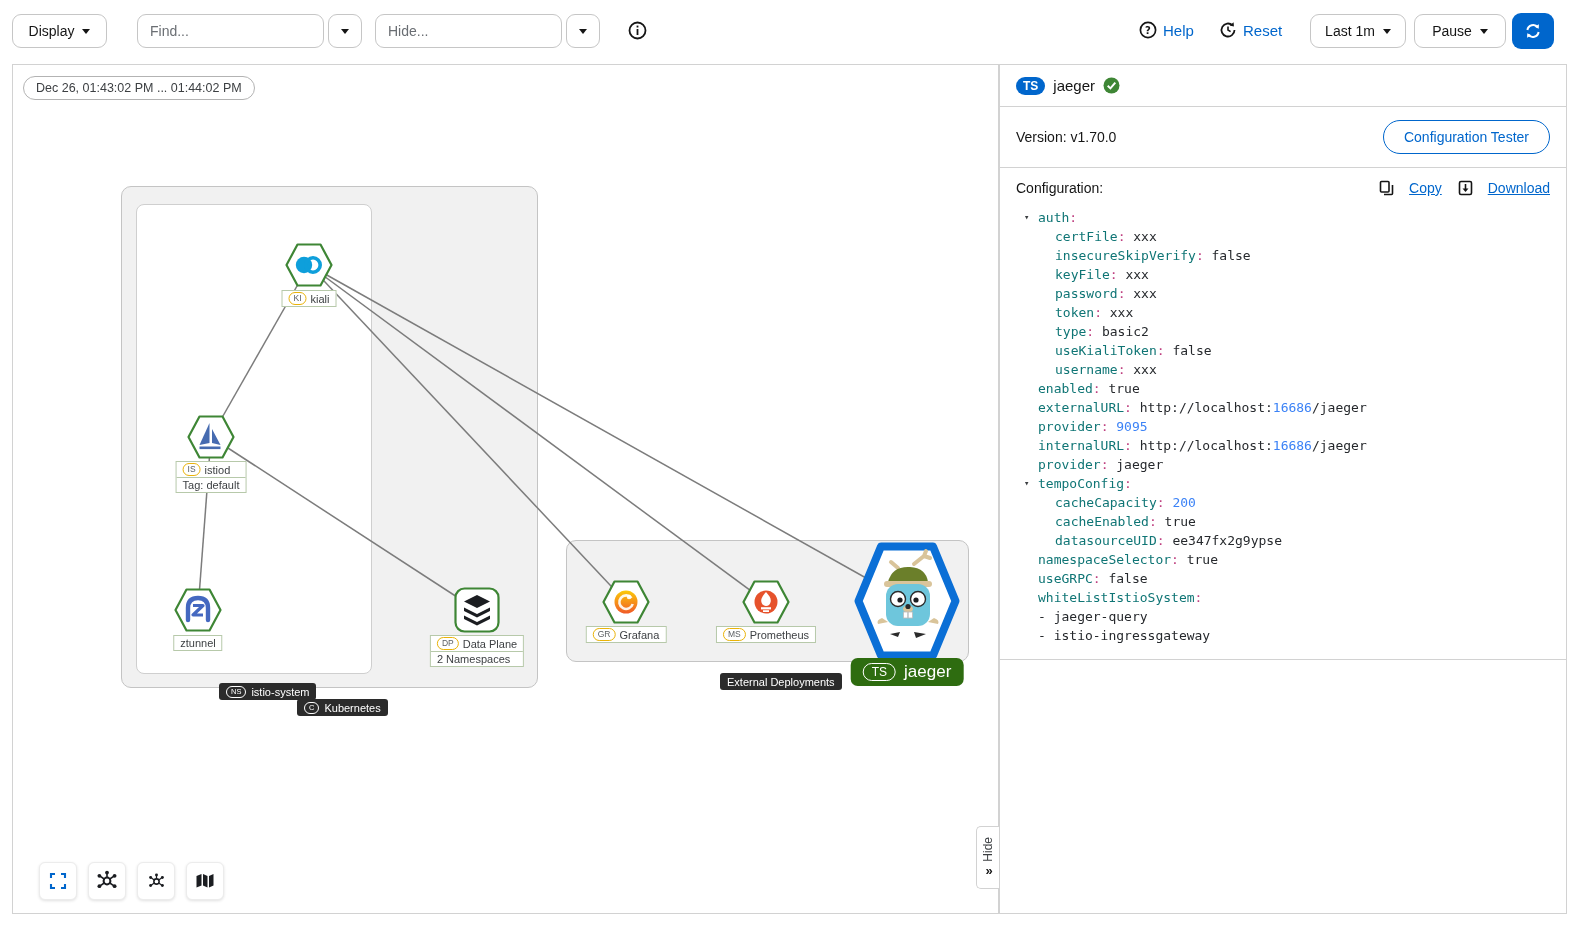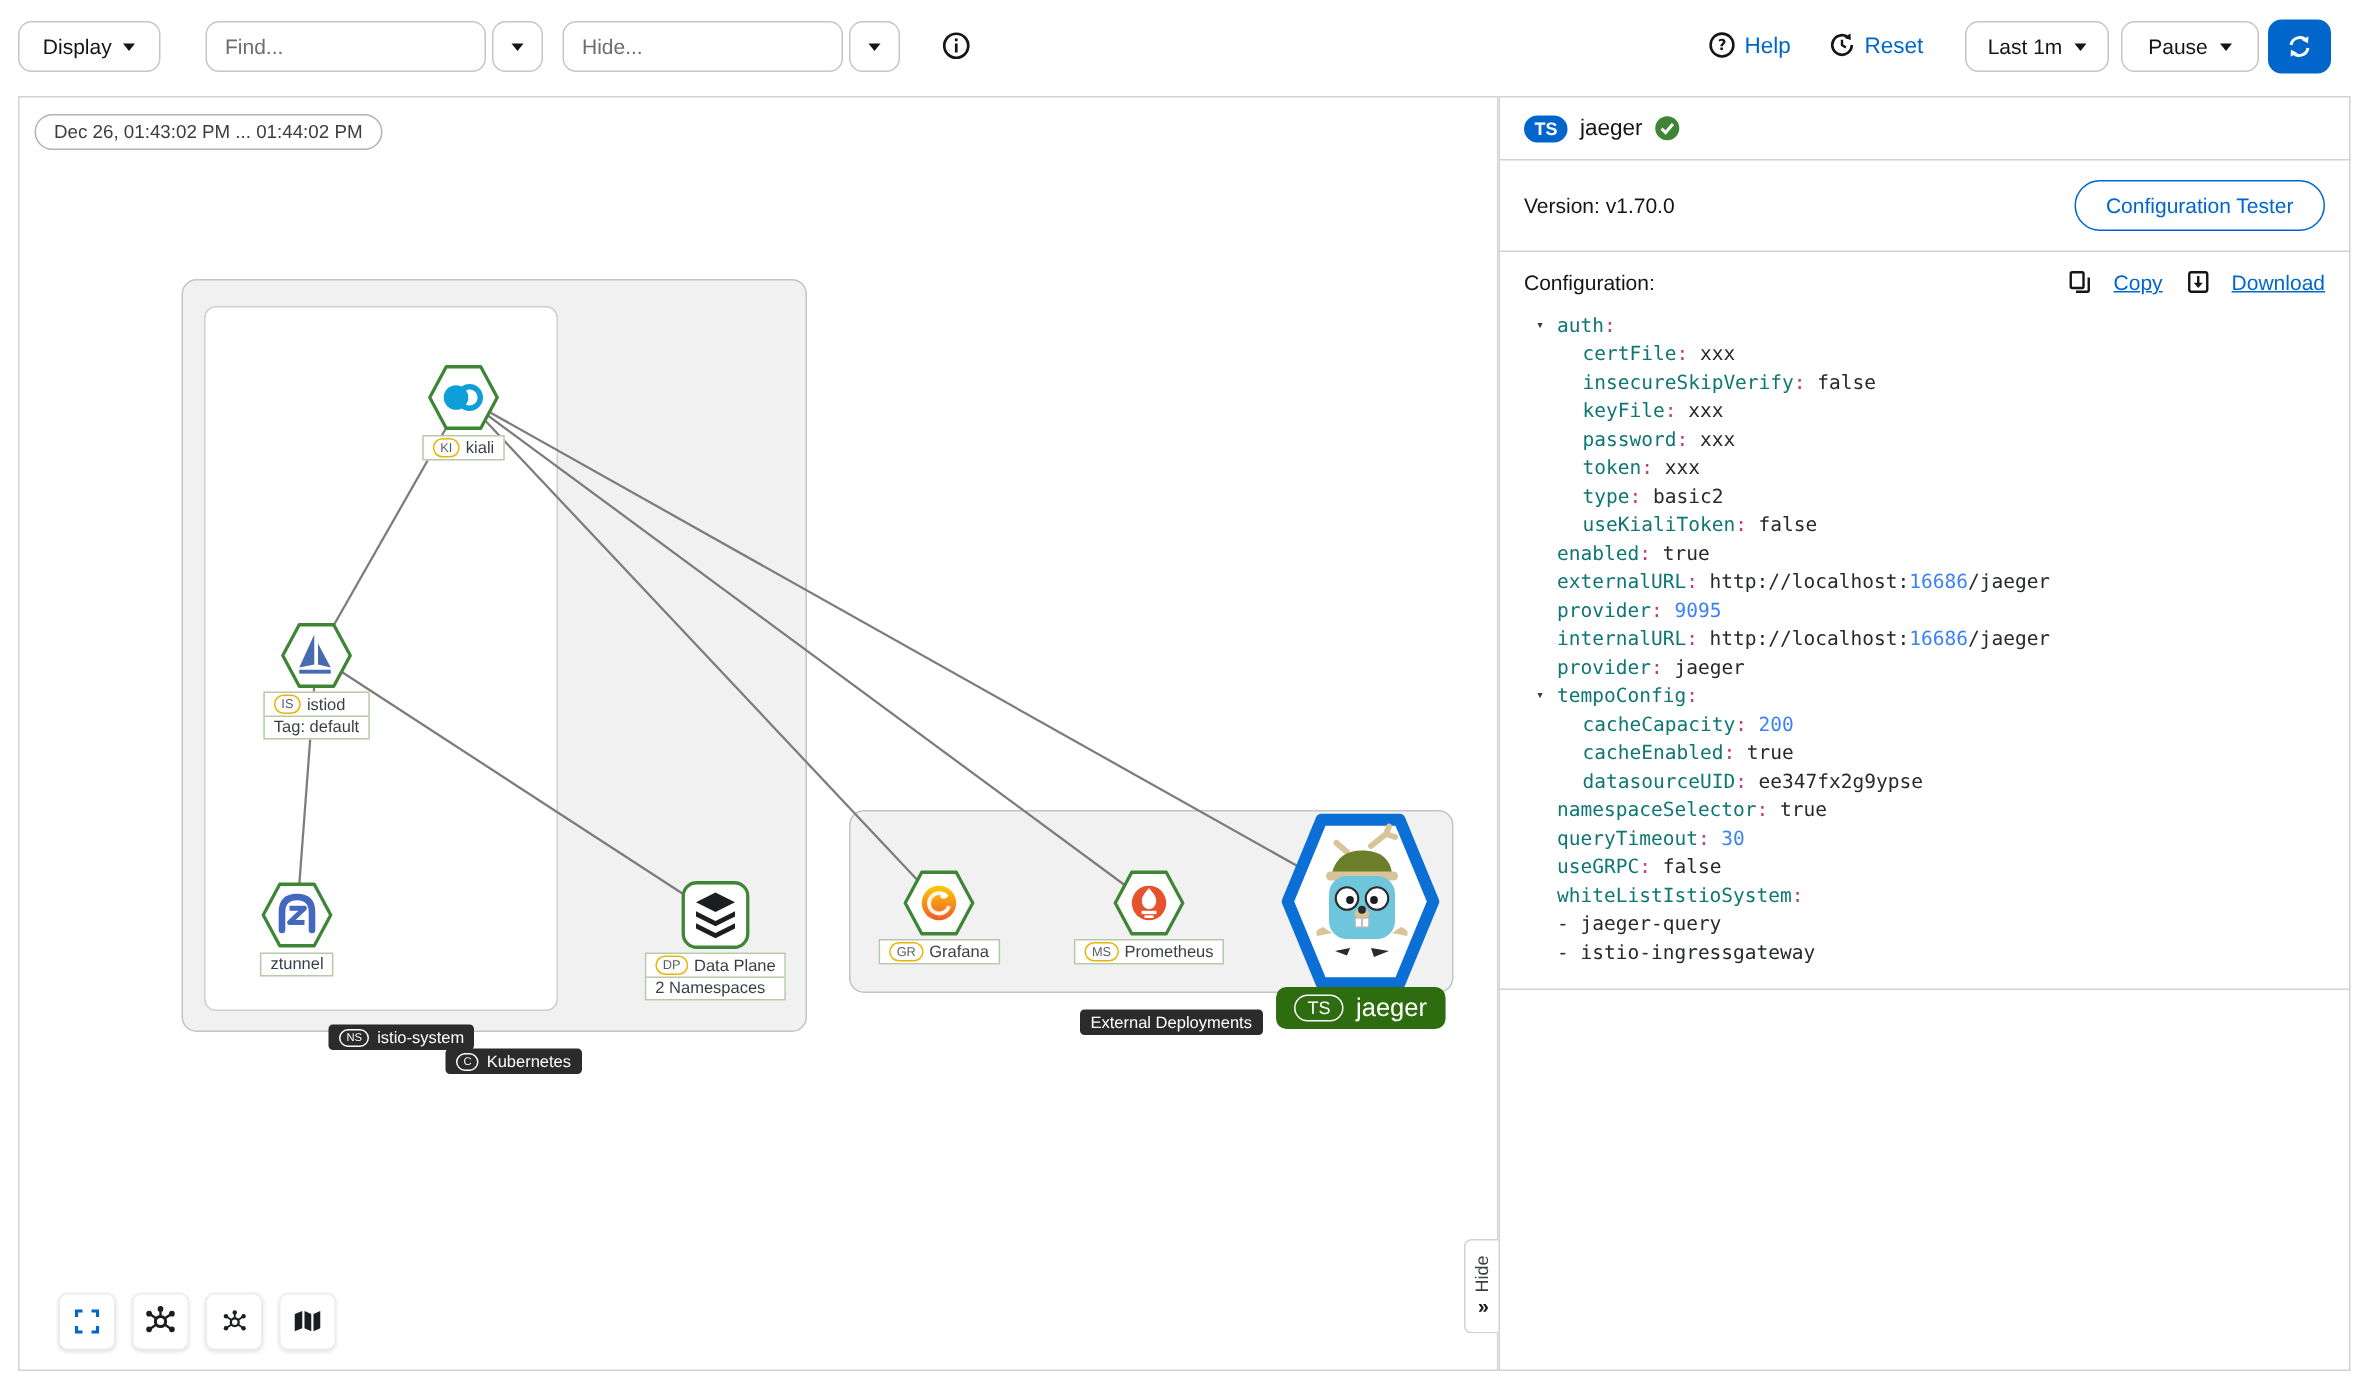--- a/index.html
+++ b/index.html
@@ -410,31 +410,31 @@
     </div>
     <div id="cfg-yaml">
         <div class="cfg-line" style="padding-left: 38px;"><span class="cfg-caret" style="left: 24px;">▾</span><span class="cfg-k">auth</span><span class="cfg-c">:</span></div>
         <div class="cfg-line" style="padding-left: 55px;"><span class="cfg-k">certFile</span><span class="cfg-c">:</span><span class="cfg-v"> xxx</span></div>
         <div class="cfg-line" style="padding-left: 55px;"><span class="cfg-k">insecureSkipVerify</span><span class="cfg-c">:</span><span class="cfg-v"> false</span></div>
         <div class="cfg-line" style="padding-left: 55px;"><span class="cfg-k">keyFile</span><span class="cfg-c">:</span><span class="cfg-v"> xxx</span></div>
         <div class="cfg-line" style="padding-left: 55px;"><span class="cfg-k">password</span><span class="cfg-c">:</span><span class="cfg-v"> xxx</span></div>
         <div class="cfg-line" style="padding-left: 55px;"><span class="cfg-k">token</span><span class="cfg-c">:</span><span class="cfg-v"> xxx</span></div>
         <div class="cfg-line" style="padding-left: 55px;"><span class="cfg-k">type</span><span class="cfg-c">:</span><span class="cfg-v"> basic2</span></div>
         <div class="cfg-line" style="padding-left: 55px;"><span class="cfg-k">useKialiToken</span><span class="cfg-c">:</span><span class="cfg-v"> false</span></div>
+        <div class="cfg-line" style="padding-left: 55px;"><span class="cfg-k">username</span><span class="cfg-c">:</span><span class="cfg-v"> xxx</span></div>
         <div class="cfg-line" style="padding-left: 38px;"><span class="cfg-k">enabled</span><span class="cfg-c">:</span><span class="cfg-v"> true</span></div>
         <div class="cfg-line" style="padding-left: 38px;"><span class="cfg-k">externalURL</span><span class="cfg-c">:</span><span class="cfg-v"> http://localhost:</span><span class="cfg-n">16686</span><span class="cfg-v">/jaeger</span></div>
         <div class="cfg-line" style="padding-left: 38px;"><span class="cfg-k">provider</span><span class="cfg-c">:</span><span class="cfg-n"> 9095</span></div>
         <div class="cfg-line" style="padding-left: 38px;"><span class="cfg-k">internalURL</span><span class="cfg-c">:</span><span class="cfg-v"> http://localhost:</span><span class="cfg-n">16686</span><span class="cfg-v">/jaeger</span></div>
         <div class="cfg-line" style="padding-left: 38px;"><span class="cfg-k">provider</span><span class="cfg-c">:</span><span class="cfg-v"> jaeger</span></div>
         <div class="cfg-line" style="padding-left: 38px;"><span class="cfg-caret" style="left: 24px;">▾</span><span class="cfg-k">tempoConfig</span><span class="cfg-c">:</span></div>
         <div class="cfg-line" style="padding-left: 55px;"><span class="cfg-k">cacheCapacity</span><span class="cfg-c">:</span><span class="cfg-n"> 200</span></div>
         <div class="cfg-line" style="padding-left: 55px;"><span class="cfg-k">cacheEnabled</span><span class="cfg-c">:</span><span class="cfg-v"> true</span></div>
         <div class="cfg-line" style="padding-left: 55px;"><span class="cfg-k">datasourceUID</span><span class="cfg-c">:</span><span class="cfg-v"> ee347fx2g9ypse</span></div>
         <div class="cfg-line" style="padding-left: 38px;"><span class="cfg-k">namespaceSelector</span><span class="cfg-c">:</span><span class="cfg-v"> true</span></div>
-        <div class="cfg-line" style="padding-left: 38px;"><span class="cfg-k">queryTimeout</span><span class="cfg-c">:</span><span class="cfg-n"> 30</span></div>
         <div class="cfg-line" style="padding-left: 38px;"><span class="cfg-k">useGRPC</span><span class="cfg-c">:</span><span class="cfg-v"> false</span></div>
         <div class="cfg-line" style="padding-left: 38px;"><span class="cfg-k">whiteListIstioSystem</span><span class="cfg-c">:</span></div>
         <div class="cfg-line" style="padding-left: 38px;"><span class="cfg-v">- jaeger-query</span></div>
         <div class="cfg-line" style="padding-left: 38px;"><span class="cfg-v">- istio-ingressgateway</span></div>
       </div>
   </div>
 
 </div>
 
 </body></html>

